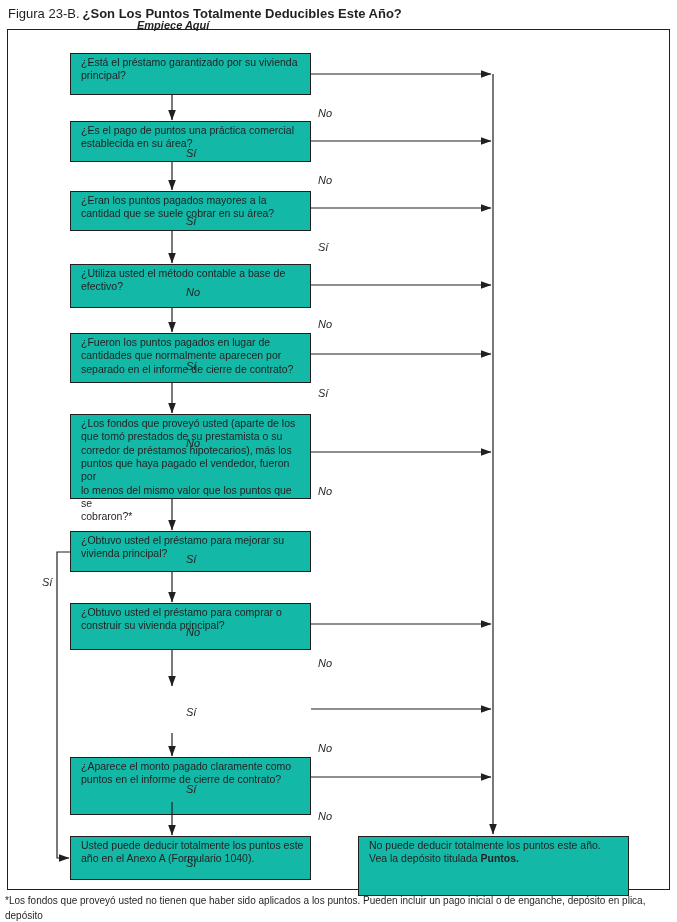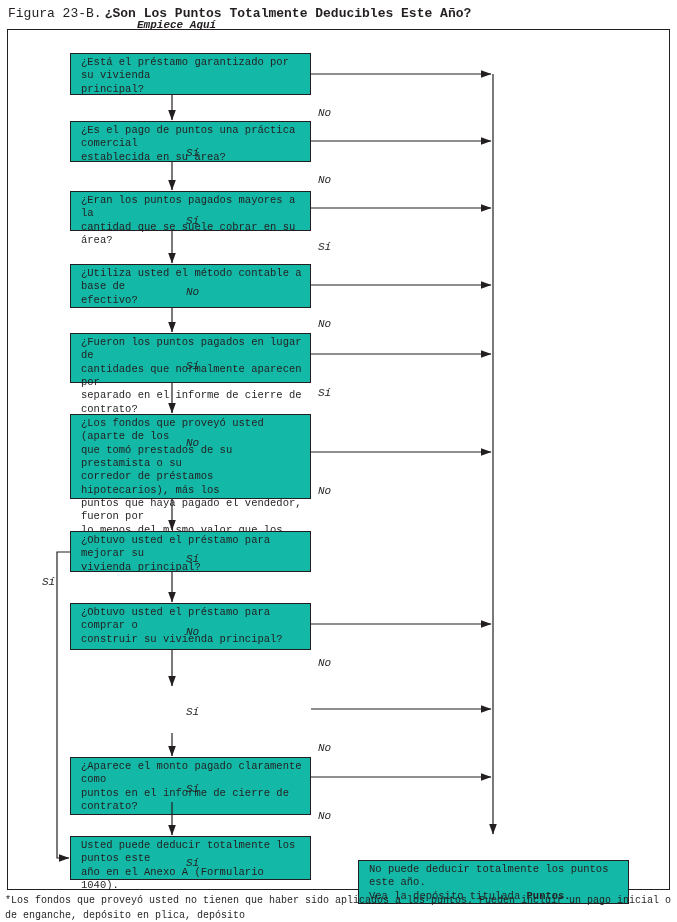--- a/index.html
+++ b/index.html
@@ -1,21 +1,21 @@
 <!DOCTYPE html>
 <html><head>
 <meta charset="utf-8">
 <style>
   html, body { margin: 0; padding: 0; background: #ffffff; }
   .page {
     position: relative;
     width: 677px;
     height: 922px;
     background: #ffffff;
-    font-family: Liberation Mono, monospace;
+    font-family: Liberation Sans, sans-serif;
     color: #231f20;
     overflow: hidden;
   }
   .title {
     position: absolute;
     left: 8px;
     top: 6px;
     font-size: 13px;
     white-space: nowrap;
   }
@@ -122,21 +122,21 @@
     </div>
   <div class="qbox" style="top:757px;height:58px">
       <span class="txt">¿Aparece el monto pagado claramente como
 puntos en el informe de cierre de contrato?</span>
     </div>
 
   <div class="qbox" style="top:836px;height:44px">
       <span class="txt">Usted puede deducir totalmente los puntos este
 año en el Anexo A (Formulario 1040).</span>
     </div>
-  <div class="qbox tr-box" style="top:860px;height:44px">
+  <div class="qbox tr-box" style="top:836px;height:60px">
       <span class="txt"><span>No puede deducir totalmente los puntos este año.
 </span><span>Vea la depósito titulada </span><b>Puntos.</b></span>
     </div>
 
   <div class="lbl" style="left:318px;top:59px">No</div>
   <div class="lbl" style="left:318px;top:126px">No</div>
   <div class="lbl" style="left:318px;top:193px">Sí</div>
   <div class="lbl" style="left:318px;top:270px">No</div>
   <div class="lbl" style="left:318px;top:339px">Sí</div>
   <div class="lbl" style="left:318px;top:437px">No</div>

